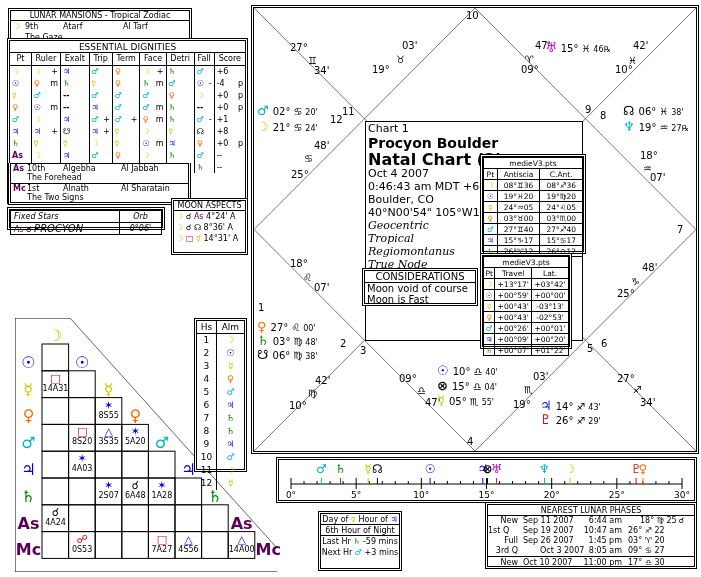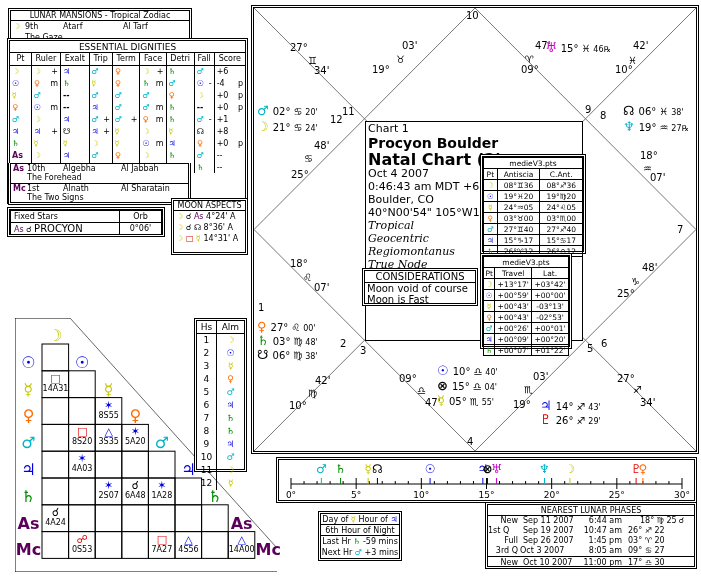--- a/index.html
+++ b/index.html
@@ -21,21 +21,21 @@
   #ed { left:7px; top:38px; width:241px; height:166px; font-size:8px; }
   #ed .title { text-align:center; border-bottom:1px solid #000; font-size:9px; height:12px; line-height:12px;}
   #ed table { width:100%; }
   #ed th { font-weight:normal; border-right:1px solid #000; border-bottom:1px solid #000; height:12px; padding:0 1px; }
   #ed td { border-right:1px solid #000; height:12px; padding:0 2px; white-space:nowrap; }
   #ed th:last-child, #ed td:last-child { border-right:none; }
   
   #mans2 { left:8px; top:163px; width:183px; height:42px; font-size:8px; }
   #mans2 .row { display:flex; height:10px; line-height:10px; padding-left:2px; }
   
-  #fs { left:7px; top:207px; width:158px; height:30px; font-size:8px; }
+  #fs { left:7px; top:207px; width:158px; height:23px; font-size:8px;font-style:italic; }
   #fs table { width:100%; }
   #fs td { border:1px solid #000; padding:0 3px; height:12px; }
   
   #ma { left:171px; top:198px; width:77px; height:57px; font-size:8px; }
   #ma .title { border-bottom:1px solid #000; text-align:center; }
   #ma .row { height:11px; line-height:11px; padding-left:2px; }
   
   #chart { left:251px; top:5px; width:448px; height:449px; }
   #chart svg { position:absolute; left:0; top:0; }
   .hlabel { position:absolute; font-size:10px; }
@@ -65,21 +65,21 @@
   
   #alm { left:194px; top:318px; width:53px; height:154px; font-size:9px; }
   #alm table { width:100%; }
   #alm th { font-weight:normal; border-bottom:1px solid #000; border-right:1px solid #000; height:11px;}
   #alm th:last-child { border-right:none; }
   #alm td { text-align:center; height:11px; line-height:11px; border-right:1px solid #000; }
   #alm td:last-child { border-right:none; }
   
   #ruler { left:276px; top:457px; width:421px; height:46px; }
   
-  #ph { left:318px; top:511px; width:84px; height:50px; font-size:8px; }
+  #ph { left:318px; top:511px; width:84px; height:60px; font-size:8px; }
   #ph .row { height:11px; line-height:11px; text-align:center; }
   
   #lp { left:485px; top:502px; width:212px; height:67px; font-size:8px; }
   #lp .title { text-align:center; border-bottom:1px solid #000; height:11px; line-height:11px; }
   #lp .row { display:flex; height:10px; line-height:10px; white-space:nowrap; }
   #lp .row span { display:inline-block; }
 </style>
 </head>
 <body>
 
@@ -334,22 +334,22 @@
   </div>
 
 <div id="cbox" class="abs">
   <div class="l" style="font-size:11px">Chart 1</div>
   <div class="l big">Procyon Boulder</div>
   <div class="l med">Natal Chart (2)</div>
   <div class="l">Oct 4 2007</div>
   <div class="l">0:46:43 am  MDT +6:00</div>
   <div class="l">Boulder, CO</div>
   <div class="l">40°N00'54" 105°W16'12</div>
+  <div class="l it">Geocentric</div>
   <div class="l it">Tropical</div>
-  <div class="l it">Geocentric</div>
   <div class="l it">Regiomontanus</div>
   <div class="l it">True Node</div>
 </div>
 
 <div id="anti" class="abs dbl mt">
   <table>
     <tbody>
         <tr>
           <th colspan="3">medieV3.pts</th>
         </tr>
@@ -740,21 +740,21 @@
         <span style="padding-left: 6px;">26° ♐ 22</span>
       </div>
       <div class="row" style="">
         <span style="width: 30px; text-align: right;">Full</span>
         <span style="width: 58px; padding-left: 5px;">Sep 26 2007</span>
         <span style="width: 46px; text-align: right;">1:45 pm</span>
         <span style="padding-left: 6px;">03° ♈ 20</span>
       </div>
       <div class="row" style="">
         <span style="width: 30px; text-align: right;">3rd Q</span>
-        <span style="width: 58px; padding-left: 2px;">Oct 3 2007</span>
+        <span style="width: 58px; padding-left: 22px;">Oct 3 2007</span>
         <span style="width: 46px; text-align: right;">8:05 am</span>
         <span style="padding-left: 6px;">09° ♋ 27</span>
       </div>
       <div class="row" style="border-top: 1px solid rgb(0, 0, 0); height: 11px; line-height: 11px;">
         <span style="width: 30px; text-align: right;">New</span>
         <span style="width: 58px; padding-left: 5px;">Oct 10 2007</span>
         <span style="width: 46px; text-align: right;">11:00 pm</span>
         <span style="padding-left: 6px;">17° ♎ 30</span>
       </div>
     </div>

